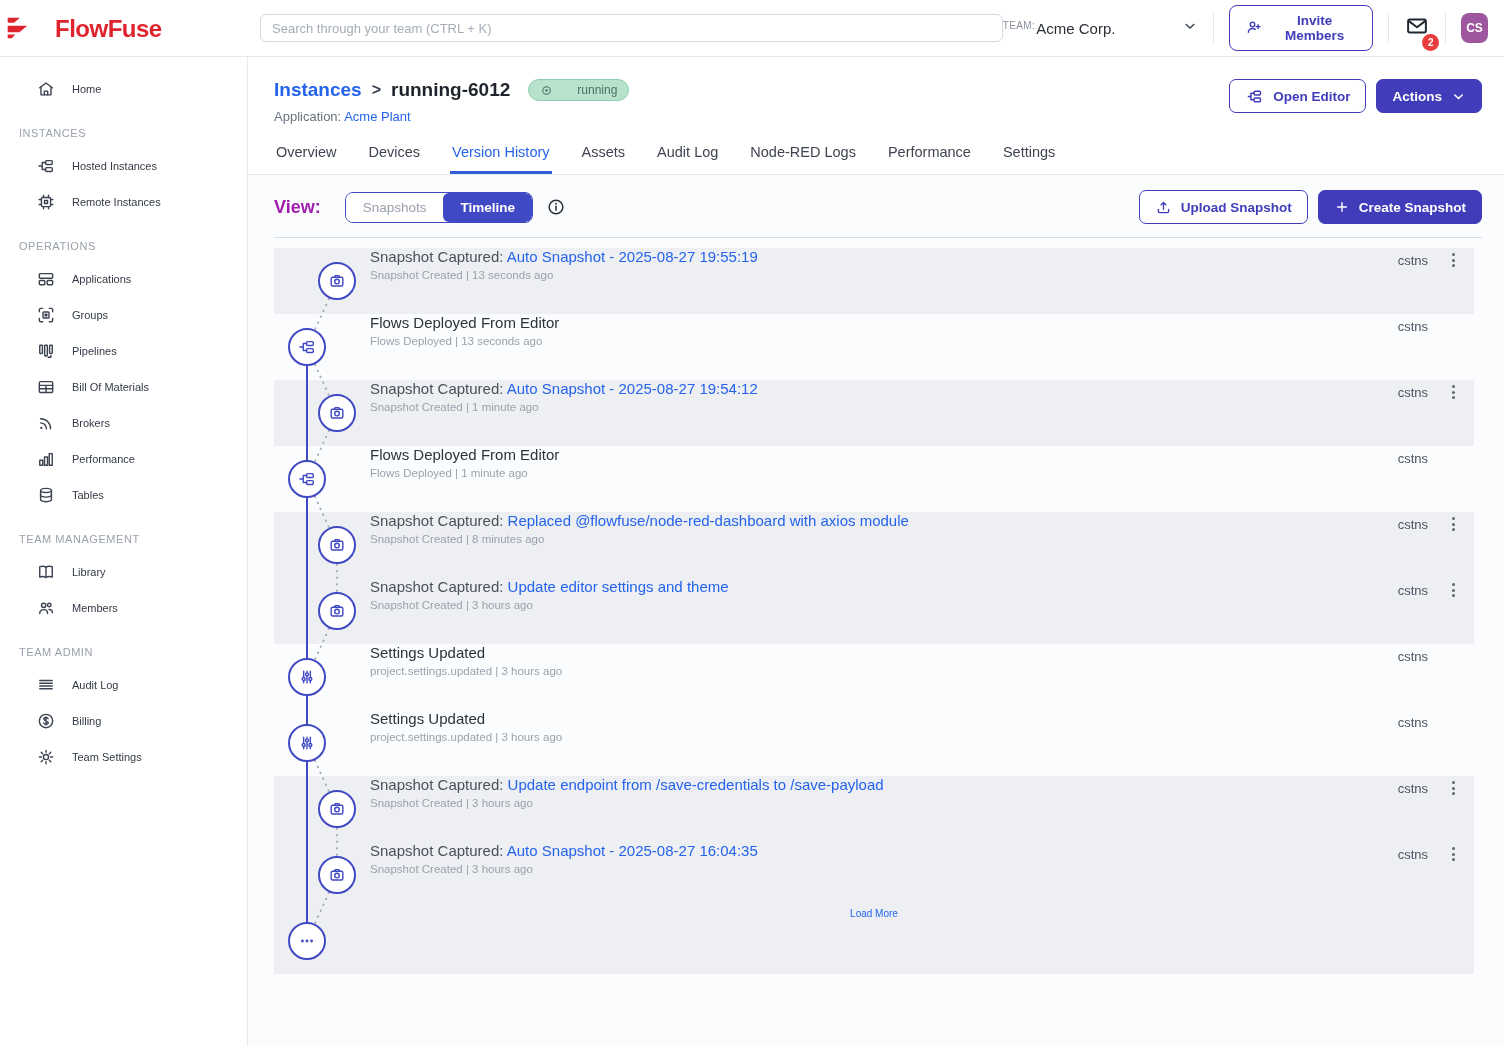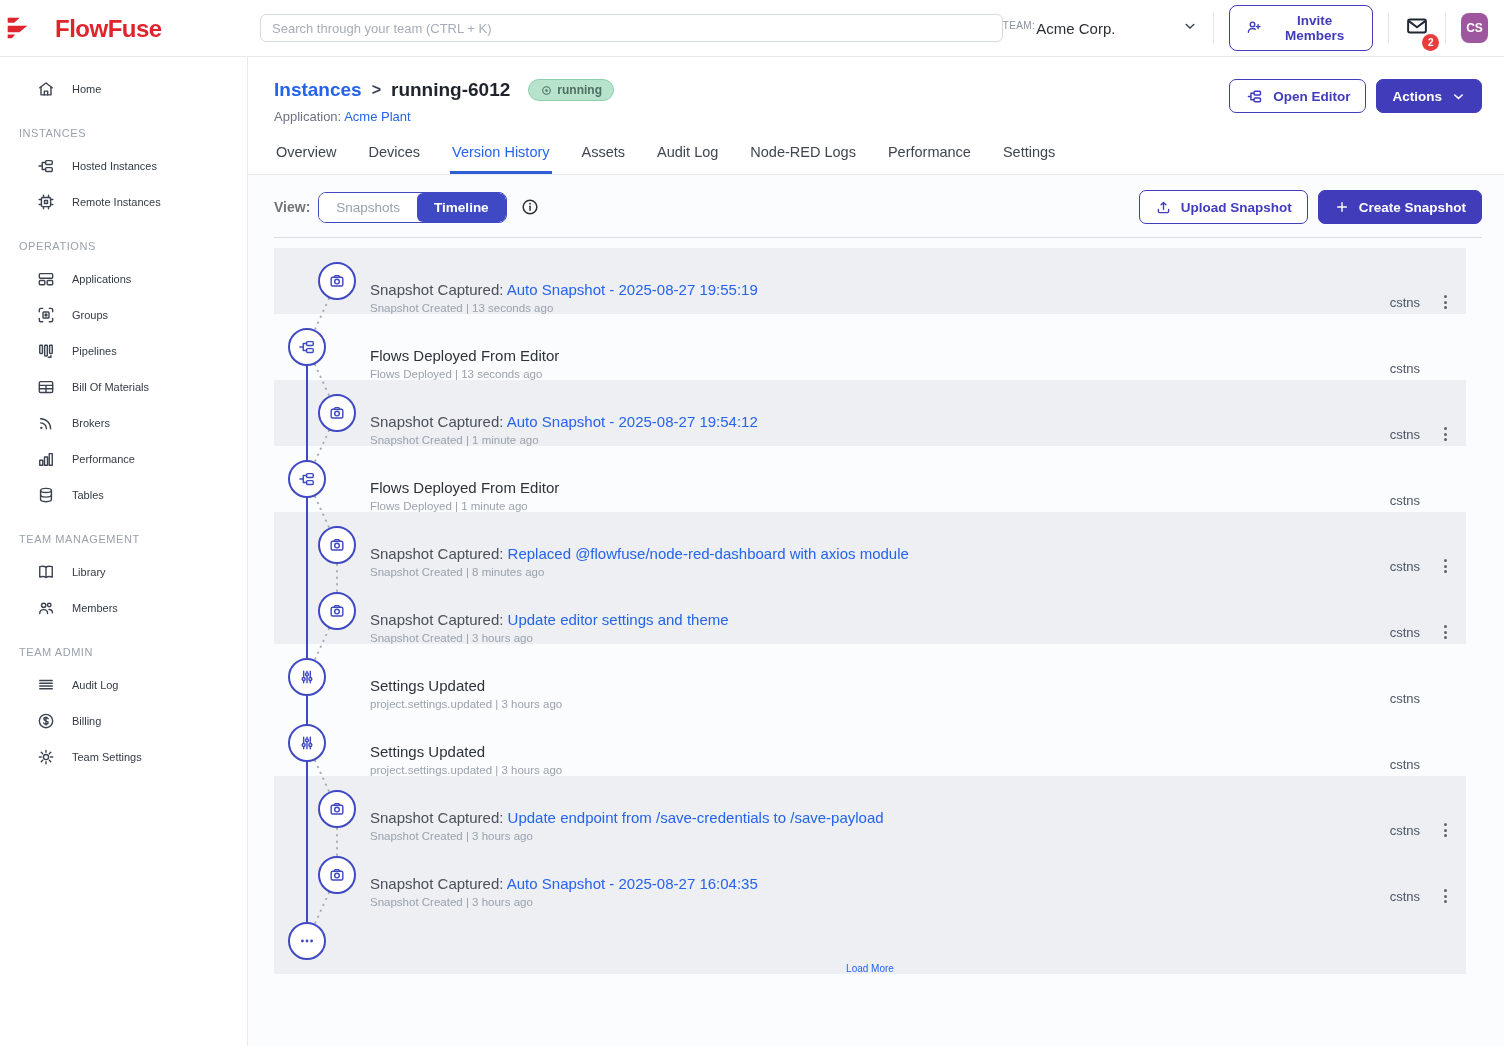--- a/index.html
+++ b/index.html
@@ -50,49 +50,49 @@
   .side-header{font-size:11px;color:#9aa1ab;letter-spacing:.05em;padding:20px 19px 9px}
 
   .main{flex:1;display:flex;flex-direction:column;background:#fff;min-width:0}
 
   
   .banner{padding:22px 22px 0 26px;display:flex;justify-content:space-between;align-items:flex-start;background:#fff}
   .crumbs{display:flex;align-items:center;gap:10px;font-size:19px;font-weight:bold}
   .crumb-link{color:var(--link_blue);cursor:pointer}
   .crumb-sep{color:#374151;font-size:16px}
   .instance-name{color:#1f242c}
-  .badge-running{display:flex;gap:4px;align-items:center;background:var(--badge_green_bg);
-      border:1px solid var(--badge_green_border);color:var(--badge_green_text);font-size:12px;font-weight:bold;
+  .badge-running{display:flex;gap:24px;align-items:center;background:var(--badge_green_bg);
+      border:1px solid var(--badge_green_border);color:var(--badge_green_text);font-size:12px;font-weight:normal;
       padding:3px 11px;border-radius:999px;margin-left:8px}
   .app-line{font-size:13px;color:#6b7280;margin-top:8px}
   .app-link{color:var(--link_blue);cursor:pointer}
   .top-buttons{display:flex;gap:10px}
   .btn{height:34px;border-radius:7px;font-size:13.5px;font-weight:bold;display:flex;align-items:center;gap:9px;
       padding:0 15px;cursor:pointer;font-family:inherit}
   .btn-outline{border:1.5px solid var(--indigo);color:var(--indigo);background:#fff}
   .btn-solid{background:var(--indigo);color:#fff;border:1.5px solid var(--indigo)}
 
   
   .tabs{display:flex;gap:28px;padding:20px 22px 0 26px;border-bottom:1px solid #e7e9ee;background:#fff}
   .tab{font-size:14.5px;color:#3f4550;padding:0 2px 11px;border-bottom:3px solid transparent;cursor:pointer;white-space:nowrap}
   .tab.active{color:var(--link_blue);border-color:#2f5ed6}
 
   
   .content{flex:1;background:#fbfcfd;min-height:0}
   .toolbar{display:flex;align-items:center;margin:0 22px 0 26px;padding:15px 0 13px;border-bottom:1px solid #d9dce1}
-  .view-label{font-weight:bold;font-size:14px;color:#737373;margin-right:8px}
+  .view-label{font-weight:bold;font-size:18px;color:#a21caf;margin-right:24px}
   .segmented{display:flex;border:1.5px solid var(--indigo_timeline);border-radius:8px;overflow:hidden;background:#fff}
   .seg{padding:7px 17px;font-size:13.5px;color:#9aa0ab;cursor:pointer;background:#fff}
   .seg.active{background:var(--indigo_timeline);color:#fff;font-weight:bold;border-radius:6px}
   .info-icon{margin-left:13px;color:#2b3138;display:flex;cursor:pointer}
   .toolbar-right{margin-left:auto;display:flex;gap:10px}
 
   
   .timeline{position:relative;margin:10px 22px 0 26px;height:726px}
-  .t-row{position:absolute;left:0;right:16px;height:66px;display:flex;align-items:flex-end}
+  .t-row{position:absolute;left:0;right:8px;height:66px;display:flex;align-items:flex-start}
   .t-row.gray{background:var(--row_gray)}
   .connectors{position:absolute;inset:0;z-index:1;pointer-events:none}
   .t-icon{position:absolute;width:38px;height:38px;border-radius:50%;background:#fff;border:2px solid var(--indigo_timeline);
       display:flex;align-items:center;justify-content:center;color:var(--indigo_timeline);z-index:2}
   .t-text{margin-left:96px;position:relative;z-index:3}
   .t-title{font-size:15px;color:#4a505a}
   .t-title.event{color:#2d333b}
   .t-link{color:var(--link_blue);cursor:pointer}
   .t-sub{font-size:11.5px;color:#9aa2ad;margin-top:4px}
   .t-right{margin-left:auto;display:flex;align-items:center;gap:17px;padding-right:13px;position:relative;z-index:3}

